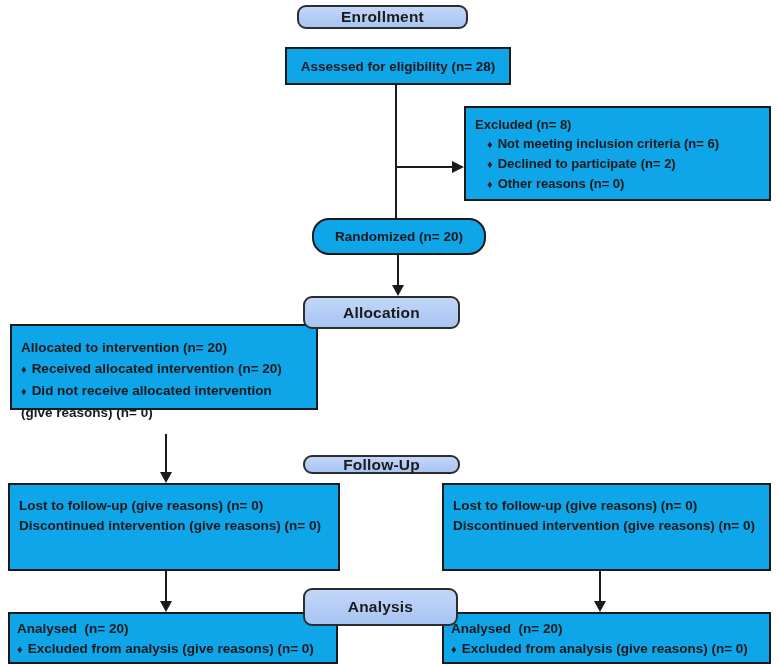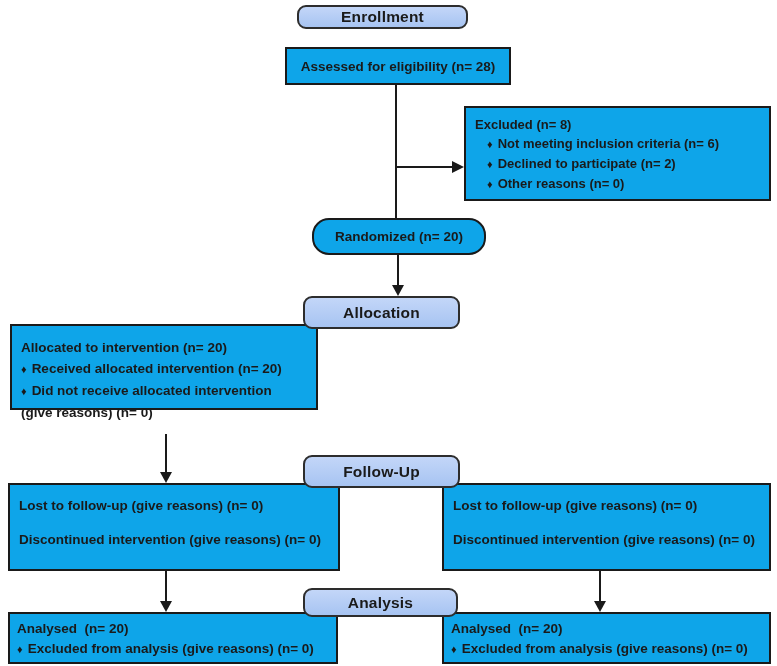--- a/index.html
+++ b/index.html
@@ -43,35 +43,35 @@
     display: flex;
     align-items: center;
     justify-content: center;
     z-index: 3;
     font-size: 15.5px;
     letter-spacing: 0.2px;
   }
   
   #hdr-enrollment { left: 297px; top: 5px;  width: 171px; height: 24px; }
   #hdr-allocation { left: 303px; top: 296px; width: 157px; height: 33px; }
-  #hdr-followup   { left: 303px; top: 455px; width: 157px; height: 33px; text-align: center; }
-  #hdr-analysis   { left: 303px; top: 588px; width: 155px; height: 29px; }
+  #hdr-followup   { left: 303px; top: 455px; width: 157px; height: 19px; text-align: center; }
+  #hdr-analysis   { left: 303px; top: 588px; width: 155px; height: 38px; }
   
   #box-assessed   { left: 285px; top: 47px;  width: 226px; height: 38px; }
   #box-excluded   { left: 464px; top: 106px; width: 307px; height: 95px; padding: 7px 8px 0 9px; line-height: 19px; }
   #box-randomized { left: 312px; top: 218px; width: 174px; height: 37px; border-radius: 17px; }
   #box-allocated  { left: 10px;  top: 324px; width: 308px; height: 86px; padding: 11px 0 0 9px; font-size: 13.5px; line-height: 21px; }
   #box-fu-left    { left: 8px;   top: 483px; width: 332px; height: 88px; padding: 11px 8px 0 9px; font-size: 13.5px; line-height: 20px; }
   #box-fu-right   { left: 442px; top: 483px; width: 329px; height: 88px; padding: 11px 8px 0 9px; font-size: 13.5px; line-height: 20px; }
   #box-an-left    { left: 8px;   top: 612px; width: 330px; height: 52px; padding: 5px 6px 0 7px; font-size: 13.5px; line-height: 20px; }
   #box-an-right   { left: 442px; top: 612px; width: 329px; height: 52px; padding: 5px 6px 0 7px; font-size: 13.5px; line-height: 20px; }
   .bullet-line { display: flex; align-items: baseline; }
   .bullet-line .b { flex: 0 0 auto; margin-right: 5px; font-size: 11px; }
   .indent { padding-left: 12px; }
-  .gap-top { margin-top: 14px; }
+  .gap-top { }
   .pre { white-space: pre-wrap; }
 </style>
 </head>
 <body>
 
 <div class="canvas">
 
   <svg class="connectors" viewBox="0 0 777 666" xmlns="http://www.w3.org/2000/svg">
 
     <line x1="396" y1="85" x2="396" y2="218" stroke="#1a1a1a" stroke-width="2"></line>

